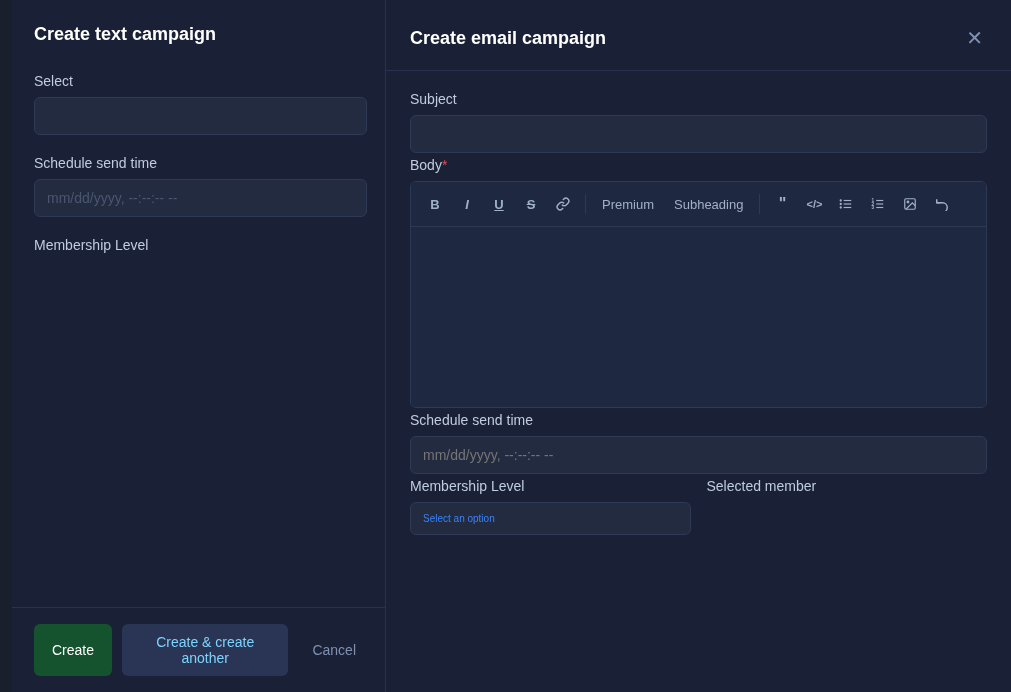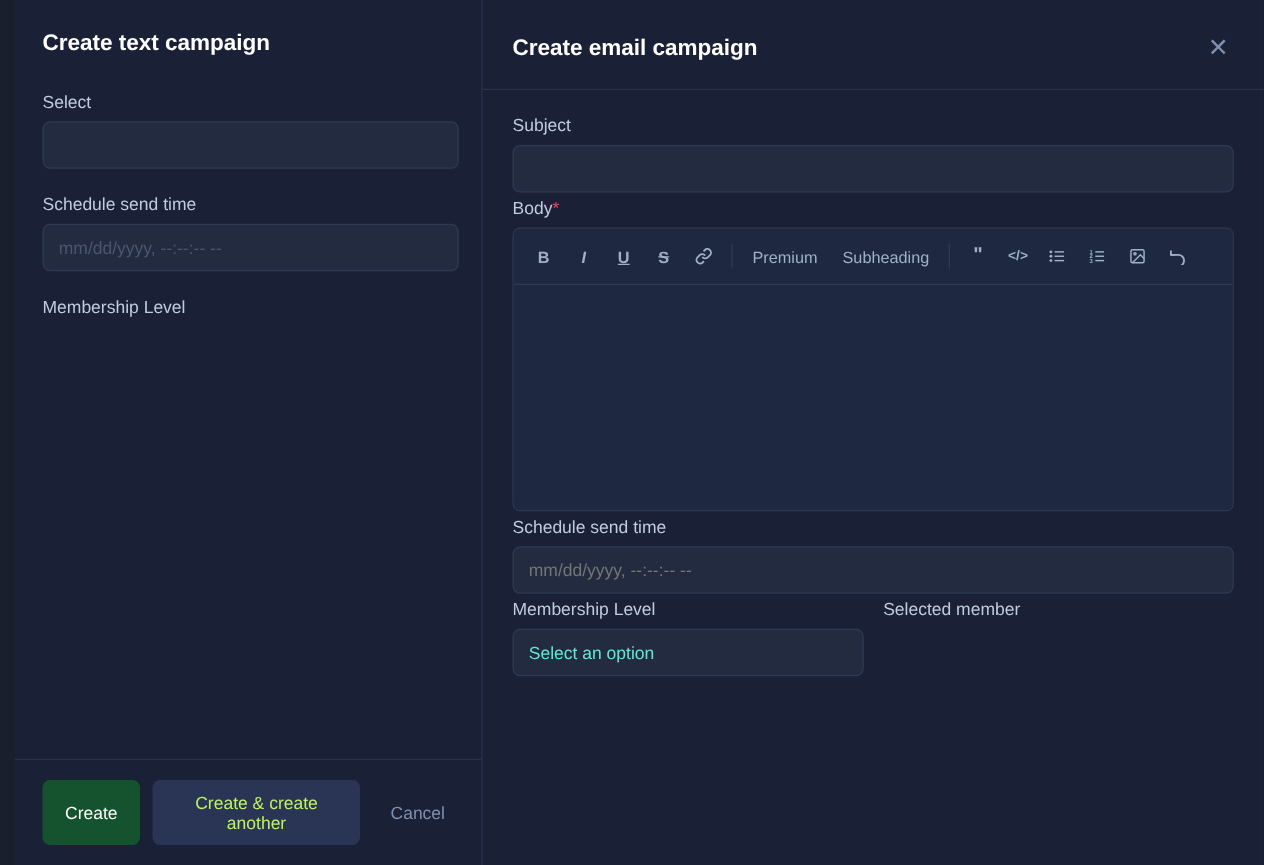--- a/index.html
+++ b/index.html
@@ -74,21 +74,21 @@
       border: none;
       border-radius: 6px;
       padding: 10px 18px;
       font-size: 14px;
       font-weight: 500;
       cursor: pointer;
     }
 
     .btn-create-another {
       background: #2a3555;
-      color: #bef264;
+      color: #7dd3fc;
       border: none;
       border-radius: 6px;
       padding: 10px 18px;
       font-size: 14px;
       font-weight: 500;
       cursor: pointer;
     }
 
     .btn-cancel {
       background: transparent;
@@ -242,22 +242,22 @@
     .membership-col {
       flex: 1;
     }
 
     .fg-select {
       width: 100%;
       background: #232b40;
       border: 1px solid #2e3a55;
       border-radius: 6px;
       padding: 10px 12px;
-      color: #5eead4;
-      font-size: 14px;
+      color: #3b82f6;
+      font-size: 10px;
       outline: none;
       appearance: none;
       cursor: pointer;
     }
 
     
     .modal-fg::-webkit-scrollbar {
       width: 6px;
     }
     .modal-fg::-webkit-scrollbar-track {

